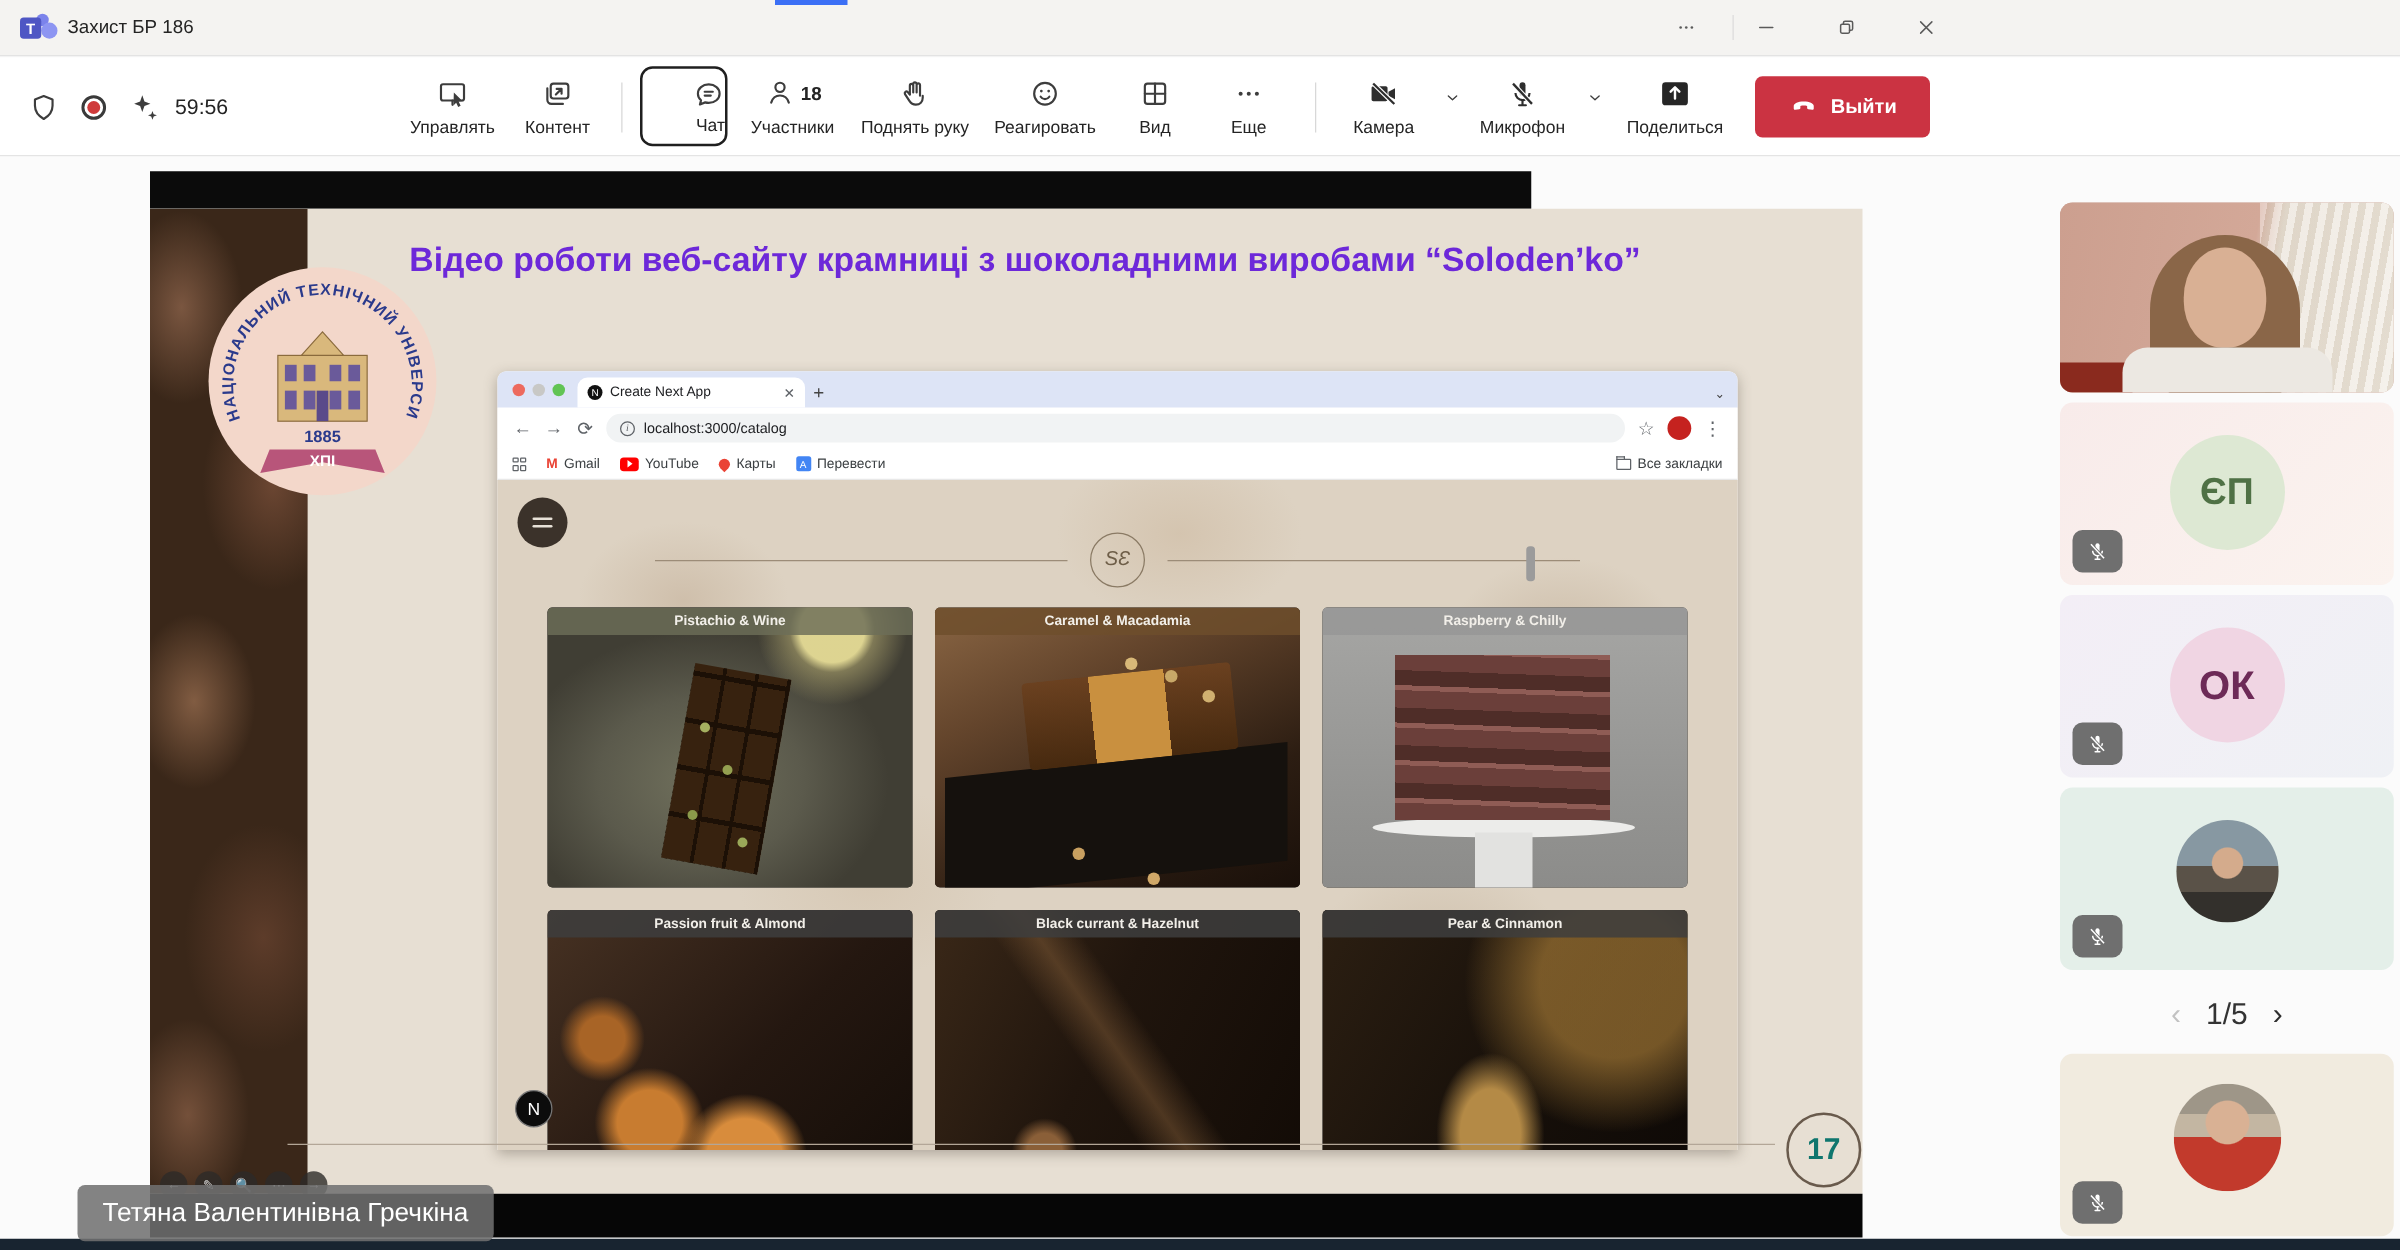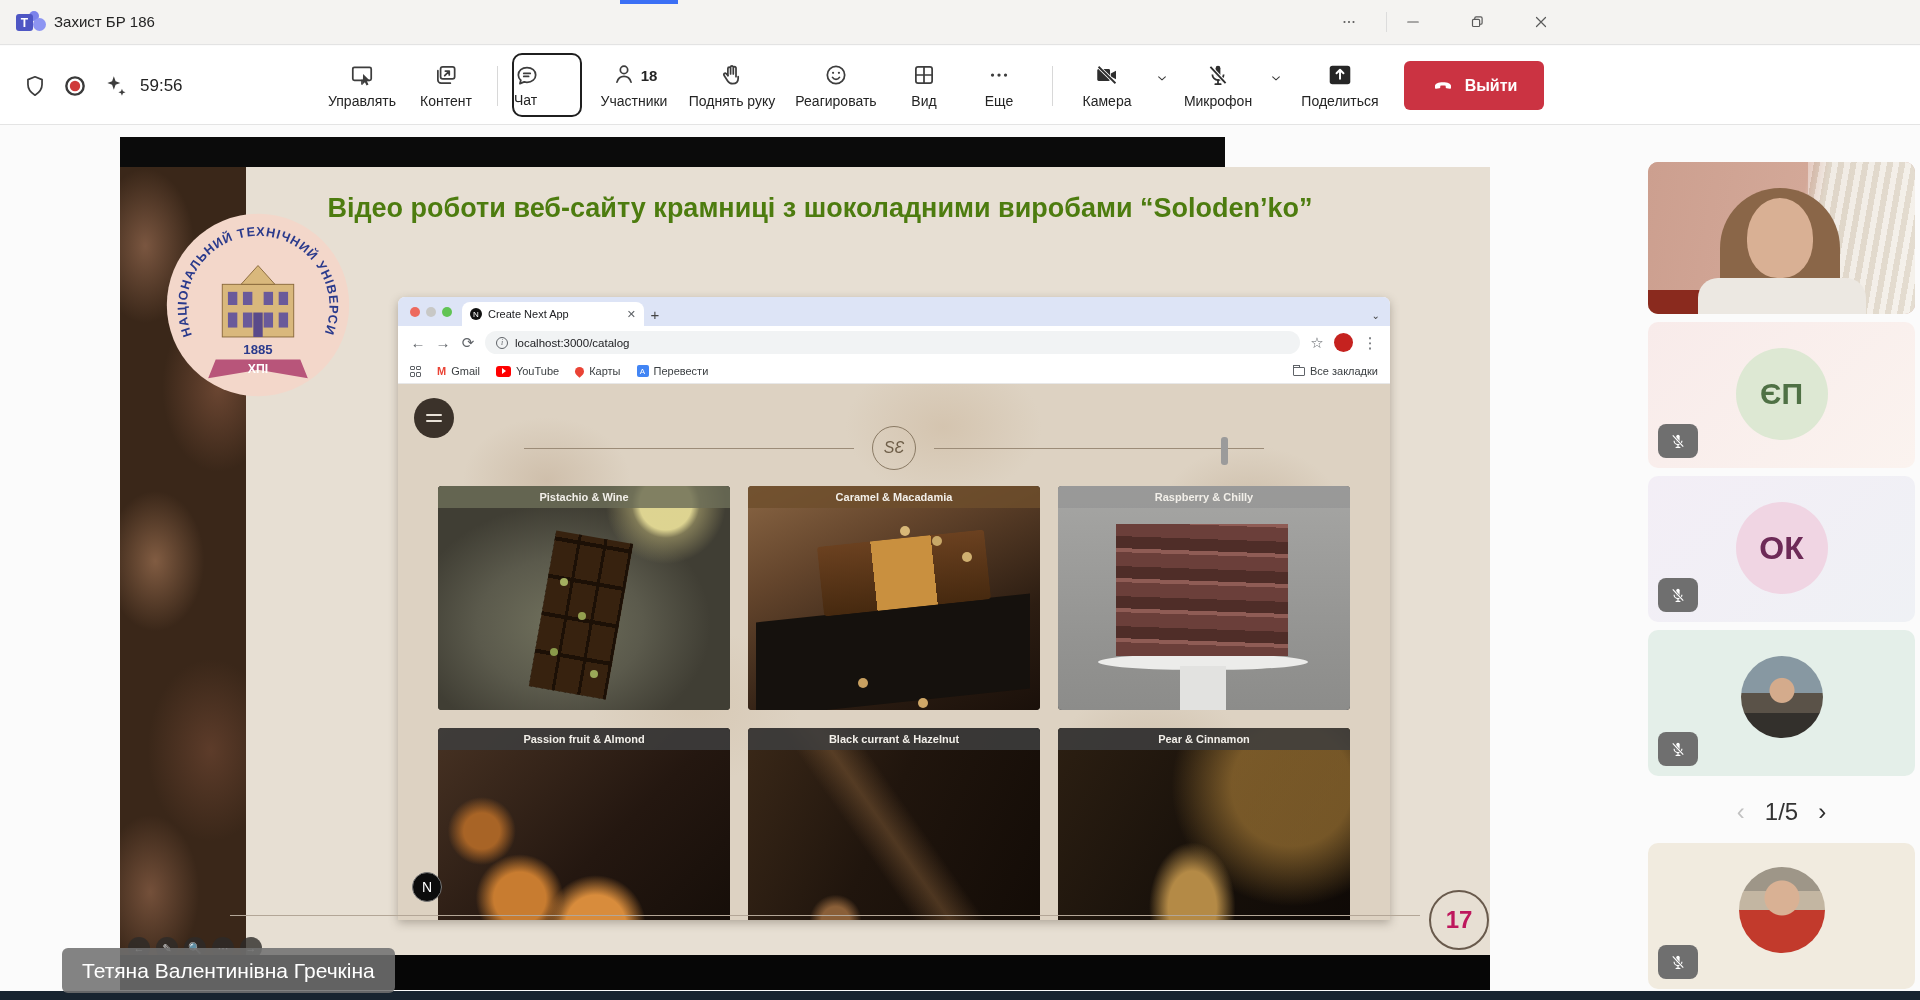--- a/index.html
+++ b/index.html
@@ -19,42 +19,42 @@
   .wc-sep{position:absolute;left:1386px;top:12px;width:1px;height:20px;background:#dcdcdc;}
 
   
   .toolbar{position:absolute;left:0;top:46px;width:1920px;height:79px;background:#ffffff;border-bottom:1px solid #e4e4e4;}
   .tool-ic{position:absolute;top:0;height:79px;display:flex;align-items:center;justify-content:center;}
   .timer{position:absolute;left:140px;top:0;height:79px;line-height:79px;font-size:17px;color:#242424;}
   .tbtn{position:absolute;top:0;height:79px;display:flex;flex-direction:column;align-items:center;justify-content:center;gap:5px;font-size:14px;color:#242424;white-space:nowrap;cursor:default;}
   .tbtn .lbl{font-size:14px;}
   .iconrow{height:26px;display:flex;align-items:center;gap:4px;}
   .cnt{font-size:15px;font-weight:bold;}
-  .chat-sel{position:absolute;left:512px;top:7px;width:70px;height:64px;border:2px solid #1f1f1f;border-radius:10px;display:flex;flex-direction:column;align-items:flex-start;justify-content:center;gap:3px;font-size:14px;background:#fff;}
+  .chat-sel{position:absolute;left:512px;top:7px;width:70px;height:64px;border:2px solid #1f1f1f;border-radius:10px;display:flex;flex-direction:column;align-items:flex-end;justify-content:center;gap:3px;font-size:14px;background:#fff;padding-left:40px;}
   .vsep{position:absolute;top:20px;width:1px;height:40px;background:#d8d8d8;}
   .chev{position:absolute;top:24px;}
   .leave-btn{position:absolute;left:1404px;top:15px;width:140px;height:49px;background:#cb3342;border-radius:6px;display:flex;align-items:center;justify-content:center;gap:10px;color:#fff;font-size:16px;font-weight:bold;}
 
   
   .stage{position:absolute;left:120px;top:137px;width:1370px;height:853px;}
   .stage-top{position:absolute;left:0;top:0;width:1105px;height:30px;background:#0b0b0b;}
   .slide{position:absolute;left:0;top:30px;width:1370px;height:788px;background:#e7dfd3;overflow:hidden;}
   .stage-bottom{position:absolute;left:0;top:818px;width:1370px;height:35px;background:#060606;}
   .cocoa{position:absolute;left:0;top:0;width:126px;height:788px;background:
     radial-gradient(ellipse 70px 110px at 20% 10%, #7a5640 0%, rgba(0,0,0,0) 70%),
     radial-gradient(ellipse 80px 120px at 78% 28%, #6b4632 0%, rgba(0,0,0,0) 70%),
     radial-gradient(ellipse 70px 100px at 28% 50%, #815c42 0%, rgba(0,0,0,0) 70%),
     radial-gradient(ellipse 90px 130px at 72% 74%, #5d3c2a 0%, rgba(0,0,0,0) 70%),
     radial-gradient(ellipse 70px 110px at 24% 92%, #74503a 0%, rgba(0,0,0,0) 70%),
     #3a2719;}
   .uni-logo{position:absolute;left:44px;top:44px;width:188px;height:188px;}
-  .slide-title{position:absolute;left:160px;top:26px;width:1080px;text-align:center;font-size:27px;font-weight:bold;color:#4d7c0f;}
+  .slide-title{position:absolute;left:160px;top:26px;width:1080px;text-align:center;font-size:27px;font-weight:bold;color:#6d28d9;}
   .footer-line{position:absolute;left:110px;top:748px;width:1190px;height:1px;background:#b3a697;}
   .slide-footer{position:absolute;left:140px;top:756px;width:1090px;text-align:center;font-family:"Liberation Serif",serif;font-size:20px;color:#27201a;}
-  .page-circle{position:absolute;left:1309px;top:723px;width:60px;height:60px;border:2px solid#695a4c;border-radius:50%;display:flex;align-items:center;justify-content:center;font-size:24px;font-weight:bold;color:#be185d;}
+  .page-circle{position:absolute;left:1309px;top:723px;width:60px;height:60px;border:2px solid#695a4c;border-radius:50%;display:flex;align-items:center;justify-content:center;font-size:24px;font-weight:bold;color:#0f766e;}
   .slide-nav{position:absolute;left:8px;top:770px;display:flex;gap:6px;z-index:5;}
   .snav{width:22px;height:22px;border-radius:50%;background:rgba(45,42,40,.8);color:#ddd;display:flex;align-items:center;justify-content:center;font-size:11px;}
 
   
   .browser{position:absolute;left:278px;top:130px;width:992px;height:623px;border-radius:7px 7px 0 0;box-shadow:0 3px 10px rgba(70,60,50,.35);background:#fff;}
   .b-tabs{height:29px;background:#dde4f6;border-radius:7px 7px 0 0;display:flex;align-items:flex-end;padding:0 8px;position:relative;}
   .lights{display:flex;gap:6px;align-items:center;height:29px;padding:0 4px;}
   .light{width:10px;height:10px;border-radius:50%;}
   .l-red{background:#ed6a5e;} .l-mid{background:#c8c8c6;} .l-grn{background:#61c454;}
   .tab{width:182px;height:24px;background:#fff;border-radius:8px 8px 0 0;display:flex;align-items:center;gap:6px;padding:0 8px;font-size:11px;color:#202124;margin-left:6px;}

